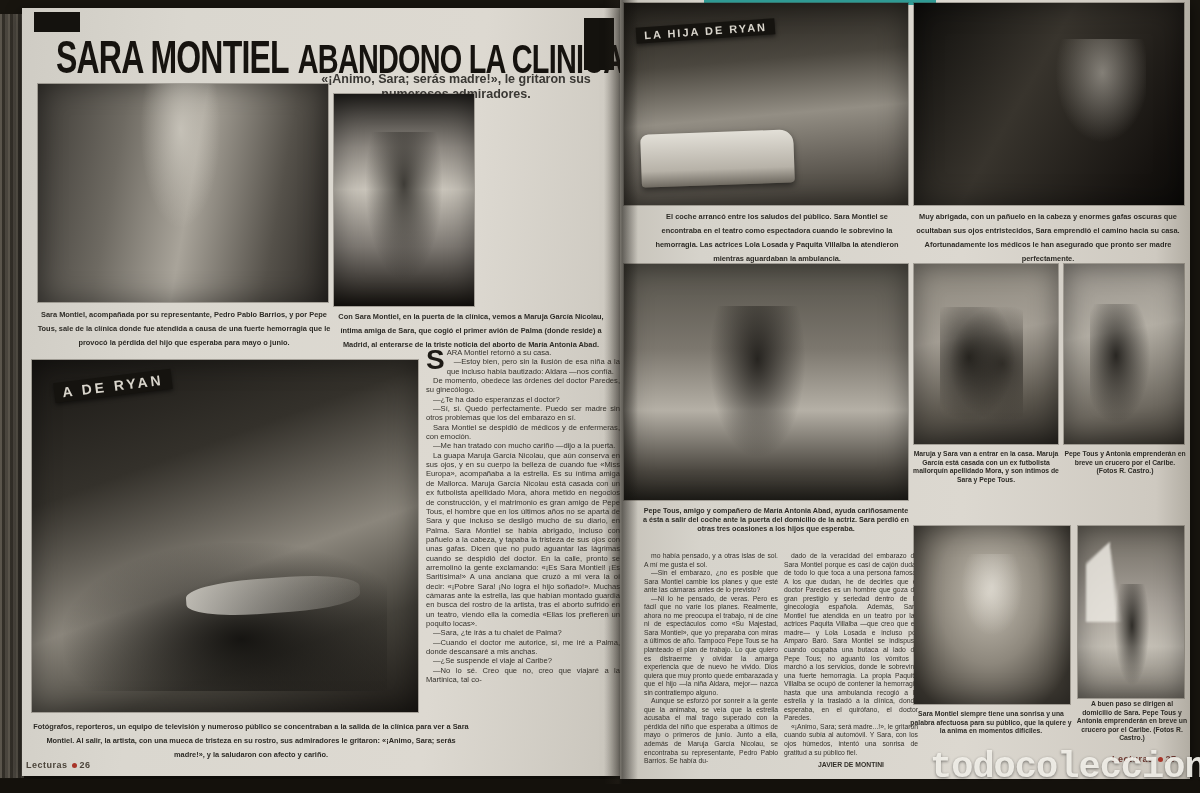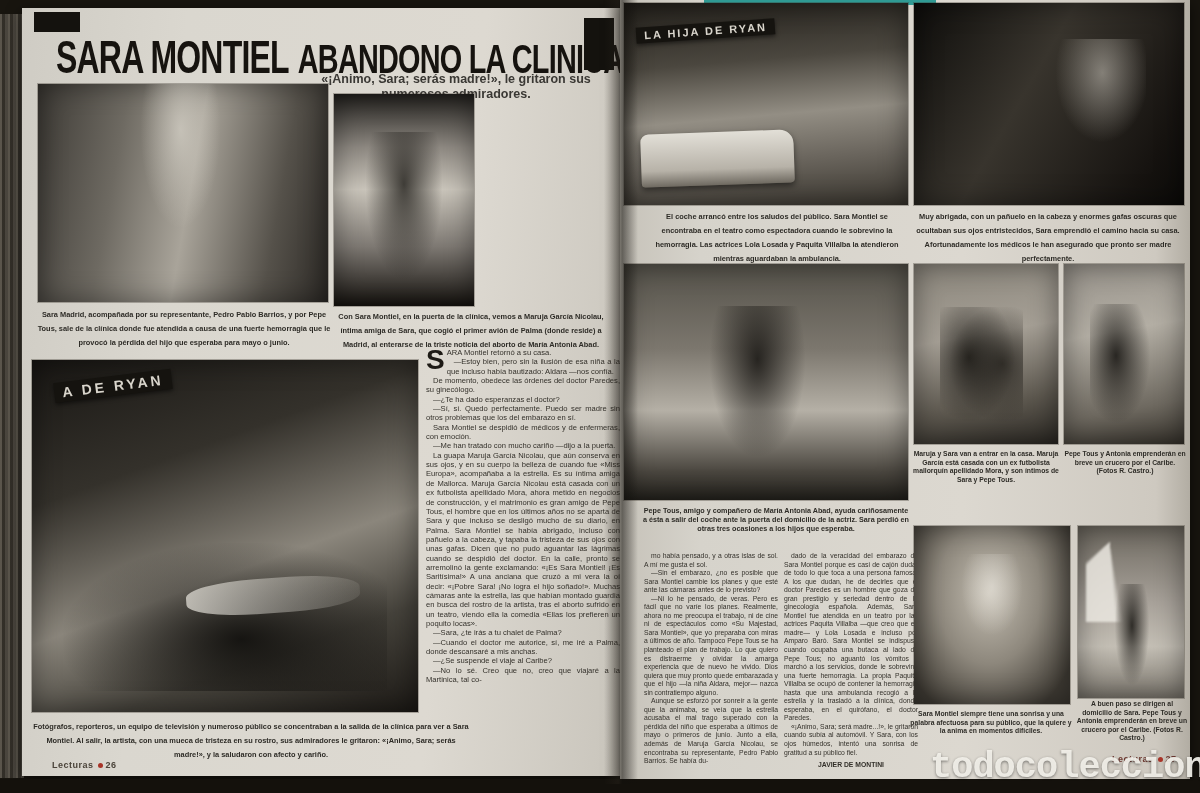--- a/index.html
+++ b/index.html
@@ -111,21 +111,21 @@
   .rp-capG { left:456px; top:700px; width:112px; }
 
   .body-col { position:absolute; top:552px; width:134px; height:222px; overflow:hidden;
     font-size:6.8px; line-height:8.55px; color:#33302a; text-align:justify; }
   .col1 { left:24px; }
   .col2 { left:164px; }
   .byline { text-indent:0 !important; text-align:center; font-weight:bold; margin-top:4px !important; }
 
   .footer { position:absolute; font-size:9px; font-weight:bold; color:#4b443a; letter-spacing:.5px; }
   .footer .dot { display:inline-block; width:5px; height:5px; border-radius:50%; background:#a83428; margin:0 3px 0 4px; }
-  .footer-left  { left:30px;  top:752px; }
+  .footer-left  { left:4px;  top:752px; }
   .footer-right { left:492px; top:754px; color:#6e3a32; }
 
   .watermark { position:absolute; left:930px; top:746px; z-index:60; font-size:37px; font-weight:bold;
     letter-spacing:-1px; color:rgba(243,241,235,.93); text-shadow:0 1px 3px rgba(0,0,0,.45);font-family:Liberation Mono, monospace; }
 </style>
 </head>
 <body>
 
 <div class="scene">
   <div class="edge-stack"></div>
@@ -135,21 +135,21 @@
     <div class="headline">
       <span class="hl1">SARA MONTIEL</span>
       <span class="hl2">ABANDONO LA CLINICA</span>
     </div>
     <div class="hl-block"></div>
     <div class="subtitle">«¡Animo, Sara; serás madre!», le gritaron sus numerosos admiradores.</div>
 
     <div class="ph ph1 lp-photo1"></div>
     <div class="ph ph2 lp-photo2"></div>
 
-    <div class="caption cap-md lp-cap1">Sara Madrid, acompañada por su representante, Pedro Pablo Barrios, y por Pepe Tous, sale de la clínica donde fue atendida a causa de una fuerte hemorragia que le provocó la pérdida del hijo que esperaba para mayo o junio.</div>
+    <div class="caption cap-md lp-cap1">Sara Montiel, acompañada por su representante, Pedro Pablo Barrios, y por Pepe Tous, sale de la clínica donde fue atendida a causa de una fuerte hemorragia que le provocó la pérdida del hijo que esperaba para mayo o junio.</div>
     <div class="caption cap-md lp-cap2">Con Sara Montiel, en la puerta de la clínica, vemos a Maruja García Nicolau, íntima amiga de Sara, que cogió el primer avión de Palma (donde reside) a Madrid, al enterarse de la triste noticia del aborto de María Antonia Abad.</div>
 
     <div class="ph ph3 lp-photo3">
       <div class="marquee marquee-3">A DE RYAN</div>
     </div>
 
     <div class="body-left">
       <p class="first"><span class="dropcap">S</span><span>ARA Montiel retornó a su casa.</span></p>
       <p>—Estoy bien, pero sin la ilusión de esa niña a la que incluso había bautizado: Aldara —nos confía.</p>
       <p>De momento, obedece las órdenes del doctor Paredes, su ginecólogo.</p>

